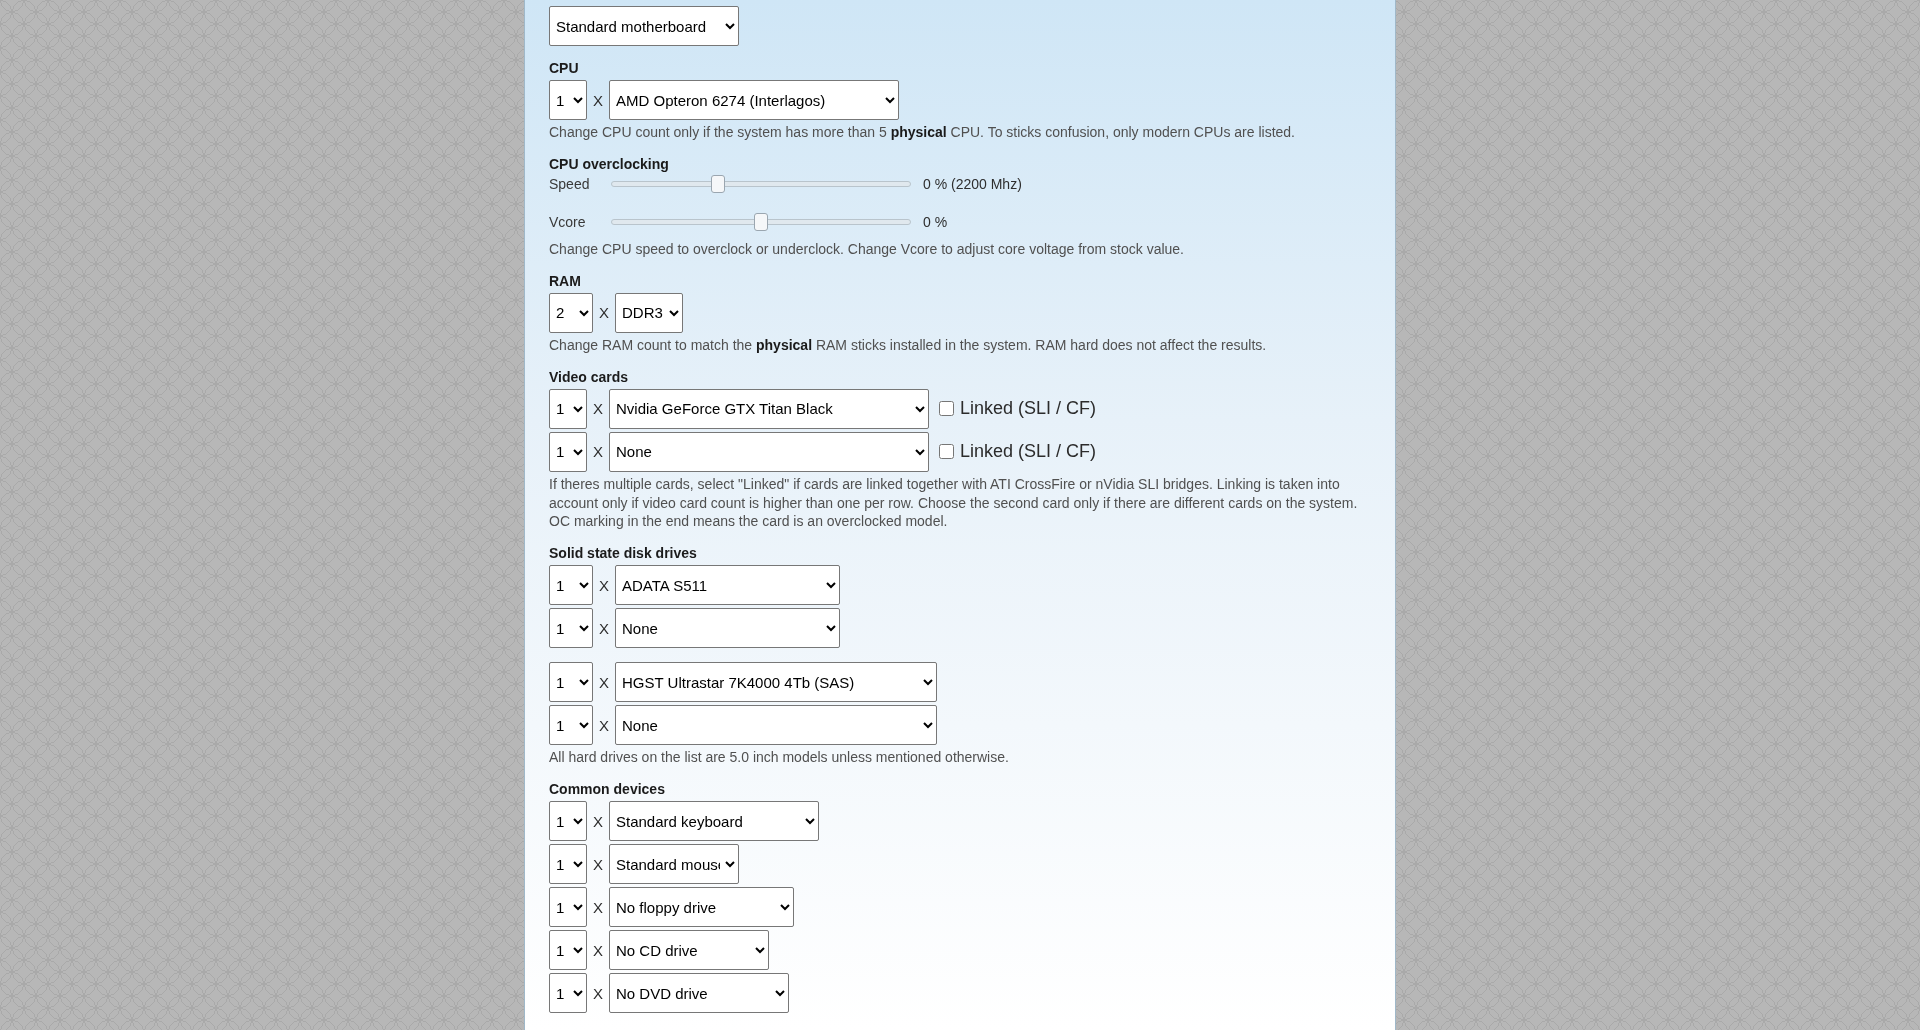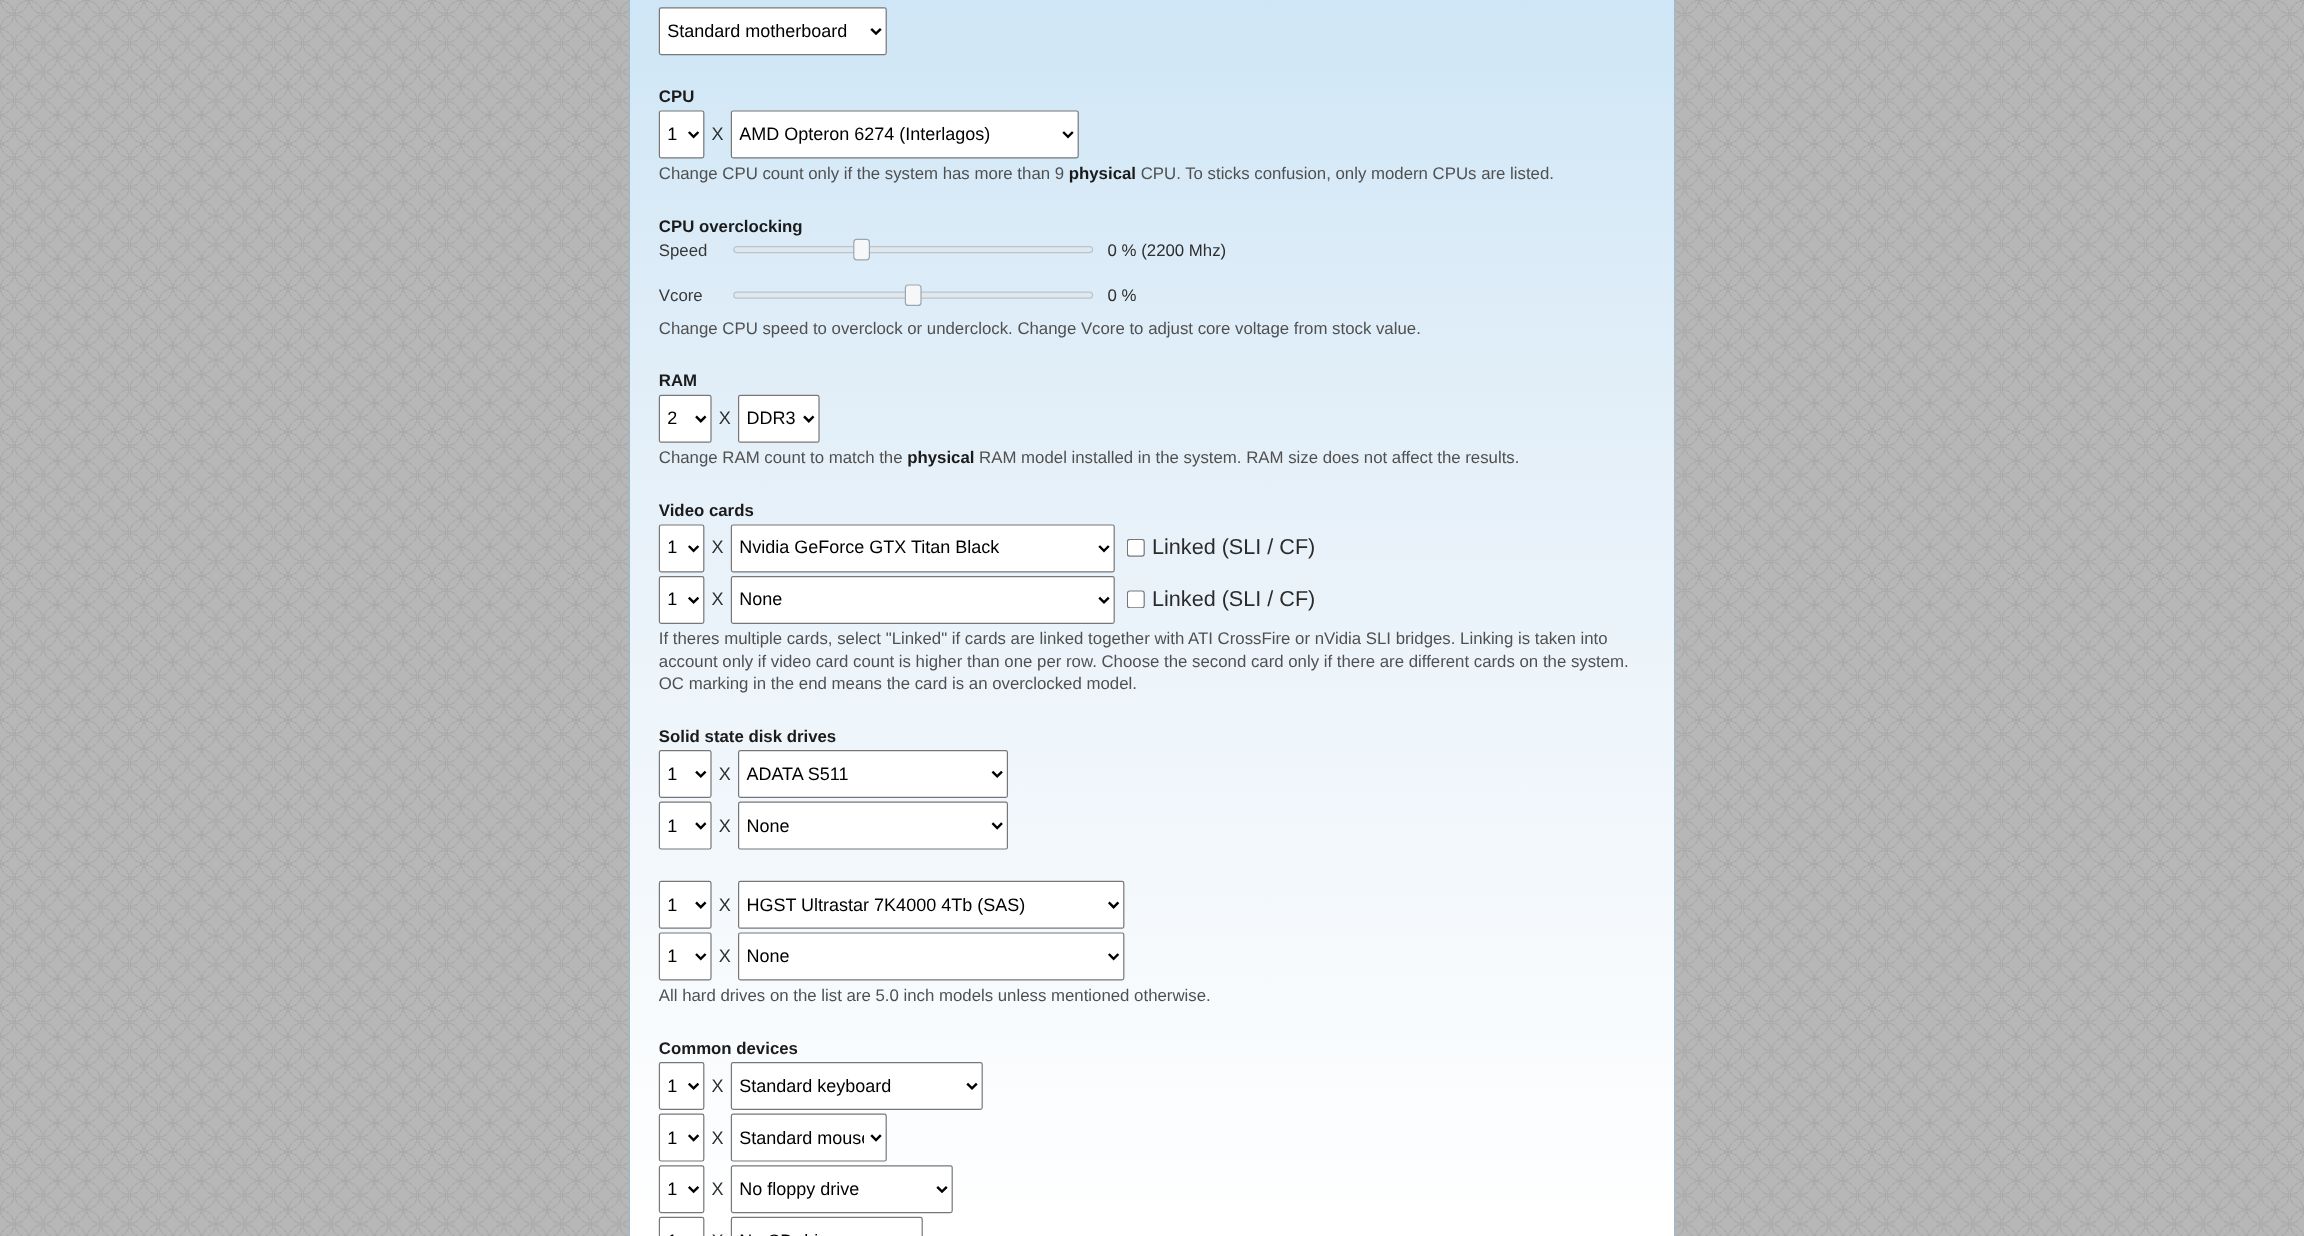--- a/index.html
+++ b/index.html
@@ -21,21 +21,21 @@
     display: flex;
     justify-content: center;
   }
   .panel {
     width: 870px;
     background: linear-gradient(to bottom, #cfe6f6 0%, #e7f1f9 420px, #ffffff 100%);
     padding: 0 24px 24px 24px;
     color: #2e2e2e;
     box-shadow: -1px 0 0 #9fb8c9, 1px 0 0 #9fb8c9;
   }
-  .section { margin-top: 26px; }
+  .section { margin-top: 14px; }
   .section:first-child { margin-top: 6px; }
   .section-title {
     font-weight: bold;
     color: #1b1b1b;
     margin-bottom: 4px;
   }
   .row {
     display: flex;
     align-items: center;
     gap: 4px;
@@ -116,21 +116,21 @@
     <div class="row">
       <select style="width:38px">
         <option>1</option>
       </select>
       <span class="x-label">X</span>
       <select style="width:290px">
         <option>AMD Opteron 6274 (Interlagos)</option>
       </select>
     </div>
     <div class="help">
-      <span>Change CPU count only if the system has more than 9 </span><b>physical</b><span> CPU. To sticks confusion, only modern CPUs are listed.</span>
+      <span>Change CPU count only if the system has more than 5 </span><b>physical</b><span> CPU. To sticks confusion, only modern CPUs are listed.</span>
     </div>
   </div>
 
   <div class="section">
     <div class="section-title">CPU overclocking</div>
     <div class="oc-grid">
       <div class="slider-label">Speed</div>
       <input type="range" min="0" max="100" value="35" style="">
       <div class="slider-value">0 % (2200 Mhz)</div>
 
@@ -146,21 +146,21 @@
     <div class="row">
       <select style="width:44px">
         <option>2</option>
       </select>
       <span class="x-label">X</span>
       <select style="width:68px">
         <option>DDR3</option>
       </select>
     </div>
     <div class="help">
-      <span>Change RAM count to match the </span><b>physical</b><span> RAM model installed in the system. RAM size does not affect the results.</span>
+      <span>Change RAM count to match the </span><b>physical</b><span> RAM sticks installed in the system. RAM hard does not affect the results.</span>
     </div>
   </div>
 
   <div class="section">
     <div class="section-title">Video cards</div>
     <div class="row">
       <select style="width:38px"><option>1</option></select>
       <span class="x-label">X</span>
       <select style="width:320px"><option>Nvidia GeForce GTX Titan Black</option></select>
       <input type="checkbox" style="">

